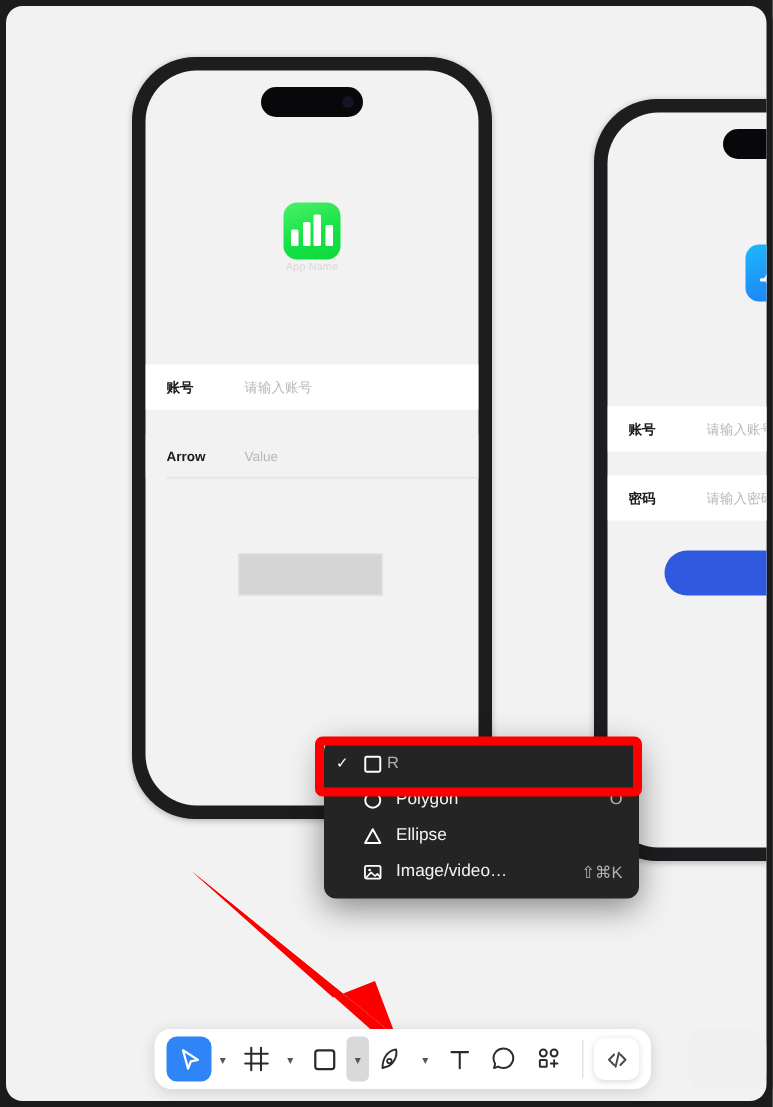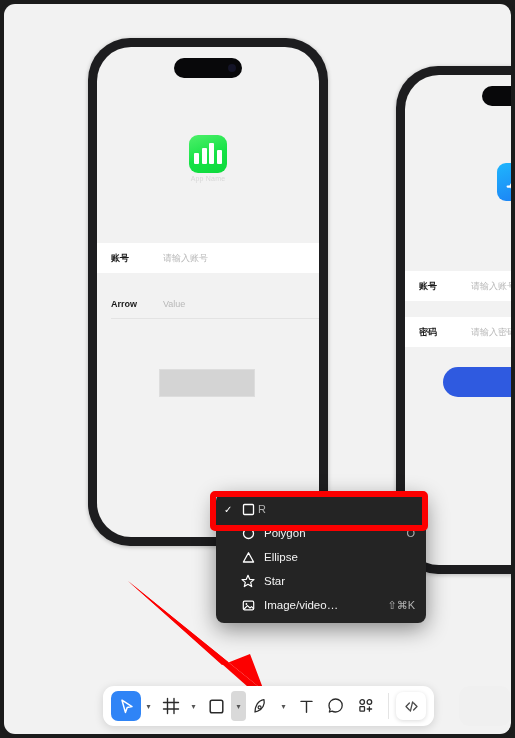--- a/index.html
+++ b/index.html
@@ -333,30 +333,20 @@
         <span class="mi-check"></span>
         <span class="mi-icon">
           <svg width="13" height="13" viewBox="0 0 13 13">
               <path d="M6.5 1.8 L11.6 11 H1.4 Z" fill="none" stroke="#fff" stroke-width="1.3" stroke-linejoin="round"></path>
             </svg>
         </span>
         <span class="mi-label">Ellipse</span>
         <span class="mi-shortcut"></span>
       </div>
 
-      <div class="menu-item">
-        <span class="mi-check"></span>
-        <span class="mi-icon">
-          <svg width="14" height="14" viewBox="0 0 14 14">
-            <path d="M7 1.3 L8.7 5.3 L13 5.6 L9.7 8.4 L10.7 12.6 L7 10.3 L3.3 12.6 L4.3 8.4 L1 5.6 L5.3 5.3 Z" fill="none" stroke="#fff" stroke-width="1.2" stroke-linejoin="round"></path>
-          </svg>
-        </span>
-        <span class="mi-label">Star</span>
-        <span class="mi-shortcut"></span>
-      </div>
 
       <div class="menu-item">
         <span class="mi-check"></span>
         <span class="mi-icon">
           <svg width="13" height="13" viewBox="0 0 13 13">
             <rect x="1.3" y="2.2" width="10.4" height="8.6" rx="1.2" fill="none" stroke="#fff" stroke-width="1.2"></rect>
             <circle cx="4.4" cy="5" r="0.9" fill="#fff"></circle>
             <path d="M2.2 10 L5.4 6.6 L8 9 L9.6 7.6 L11.6 9.8" fill="none" stroke="#fff" stroke-width="1.1" stroke-linecap="round" stroke-linejoin="round"></path>
           </svg>
         </span>

